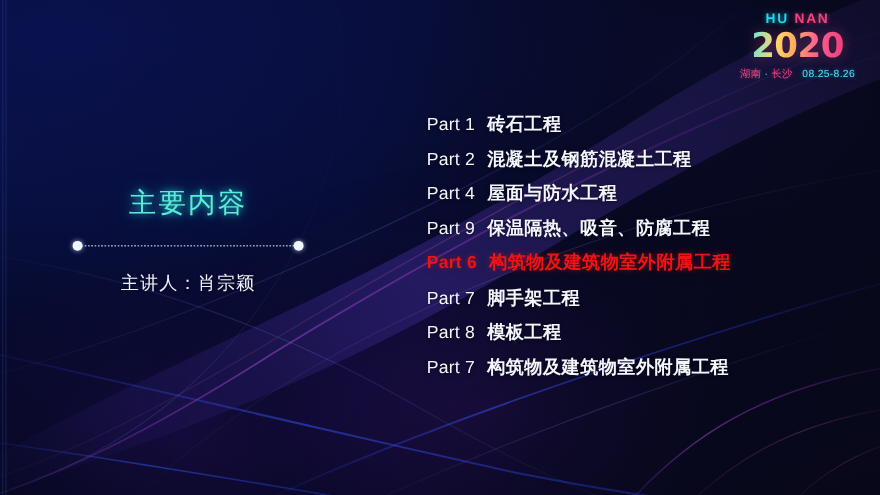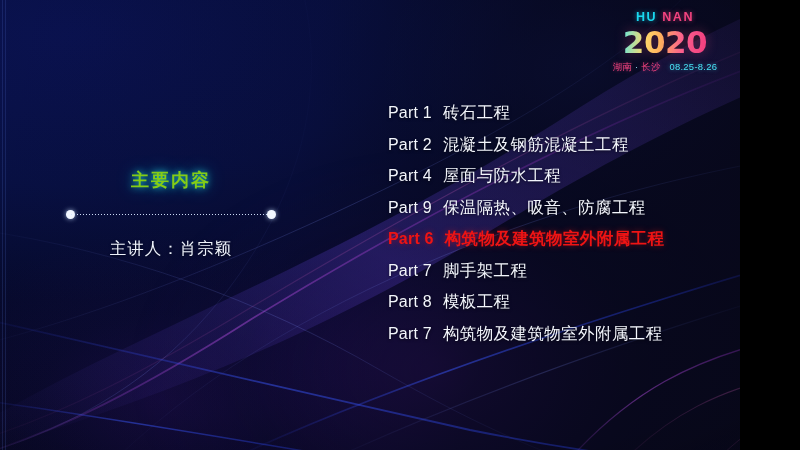--- a/index.html
+++ b/index.html
@@ -3,21 +3,21 @@
 <meta charset="utf-8">
 <title>Slide</title>
 <style>
   html, body {
     margin: 0;
     padding: 0;
     background: #000;
   }
   #slide {
     position: relative;
-    width: 740px;
+    width: 800px;
     height: 450px;
     overflow: hidden;
     font-family: "Liberation Sans", "DejaVu Sans", sans-serif;
     background: #070a2a;
   }
 
   
   .bg-base {
     position: absolute;
     inset: 0;
@@ -130,23 +130,23 @@
 
   
   .left-block {
     position: absolute;
     left: 56px;
     top: 168px;
     width: 230px;
     text-align: center;
   }
   .main-title {
-    font-size: 18px;
-    font-weight: bold;
-    color: #84cc16;
+    font-size: 25px;
+    font-weight: normal;
+    color: #5eead4;
     letter-spacing: 2px;
     text-shadow:
       0 0 7px rgba(31,240,245,0.75),
       0 0 18px rgba(20,190,235,0.45);
     white-space: nowrap;
   }
   .divider {
     position: relative;
     margin: 18px auto 0 auto;
     width: 210px;
@@ -200,20 +200,21 @@
   .agenda-item .part {
     font-size: 16px;
     letter-spacing: 0.2px;
     flex: 0 0 auto;
   }
   .agenda-item .label {
     font-size: 16.5px;
     margin-left: 11px;
     letter-spacing: 0.4px;
     flex: 0 0 auto;
+    font-weight: bold;
   }
   .agenda-item.highlight {
     color: #ee1414;
     text-shadow: 0 0 6px rgba(238,20,20,0.45);
   }
   .agenda-item.highlight .part { font-weight: bold; }
   .agenda-item.highlight .label { font-weight: bold; text-align: center; }
 </style>
 </head>
 <body>

